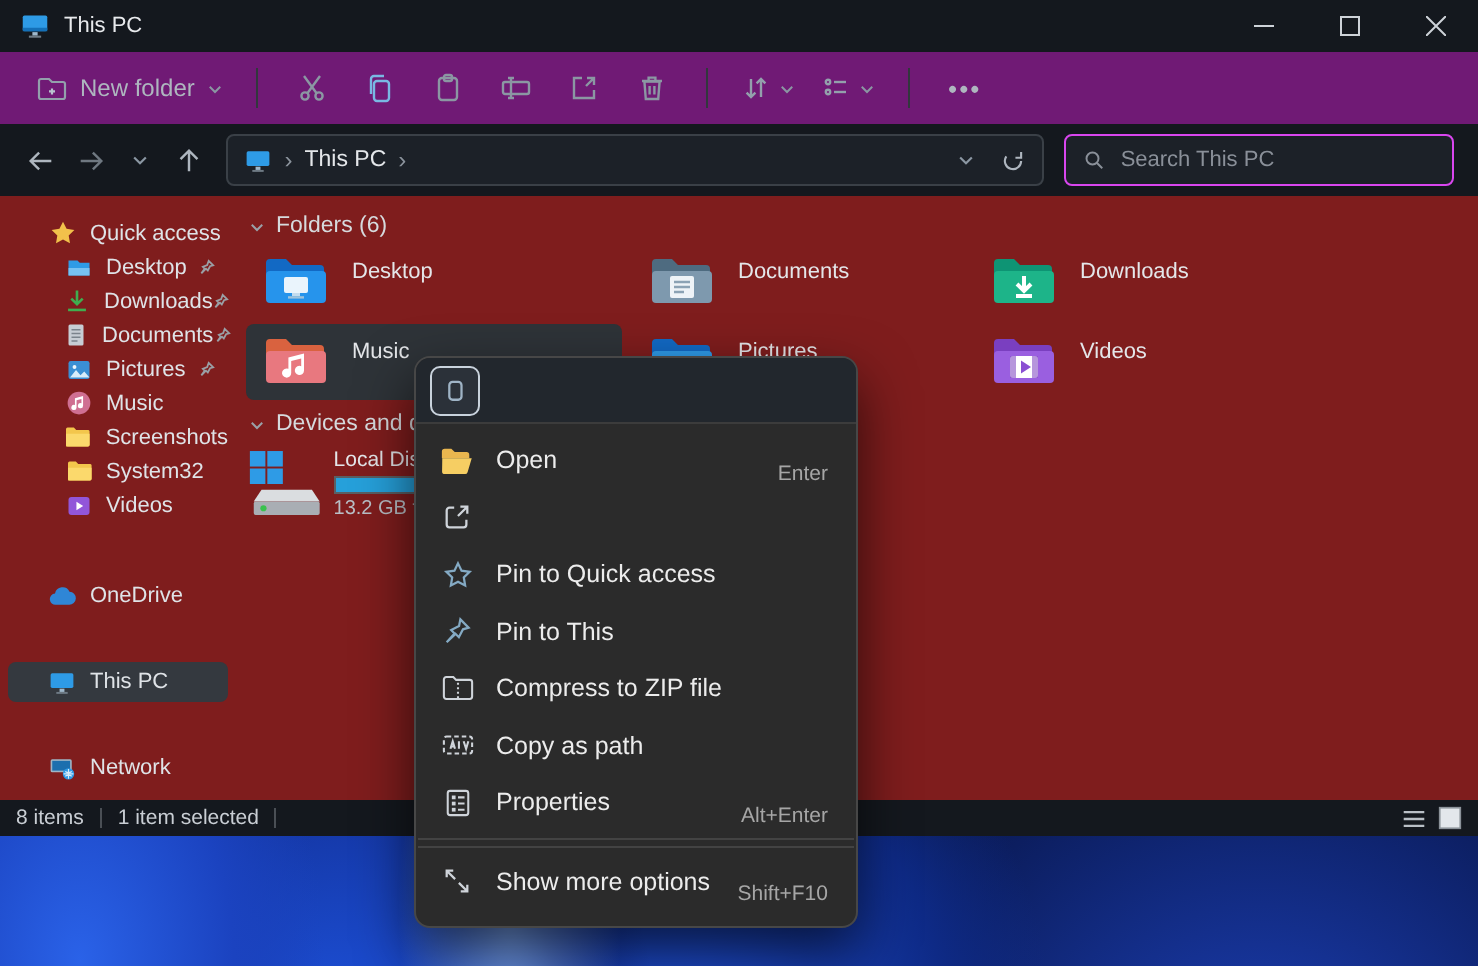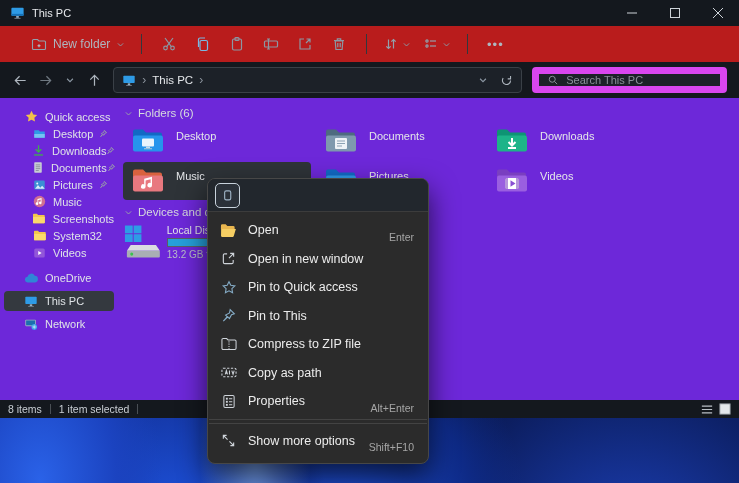--- a/index.html
+++ b/index.html
@@ -20,47 +20,47 @@
 
   
   .window { position:absolute; left:0; top:0; width:739px; height:418px;
     background:#1b1e22; z-index:1; }
 
   .titlebar { height:26px; background:#14181e; display:flex; align-items:center; padding-left:10px; }
   .tb-title { font-size:11px; color:#e8eaed; margin-left:7px; }
   .tb-controls { margin-left:auto; display:flex; height:26px; }
   .tb-btn { width:43px; height:26px; display:flex; align-items:center; justify-content:center; }
 
-  .toolbar { height:36px; background:#b91c1c; display:flex; align-items:center; padding-left:25px; }
+  .toolbar { height:36px; background:#701a75; display:flex; align-items:center; padding-left:12px; }
   .nf-btn { display:flex; align-items:center; gap:6px; color:#aeb6bf; font-size:12px; padding:4px 6px; border-radius:4px; }
   .tsep { width:1px; height:20px; background:#32373d; margin:0 10px; }
   .tb-iconbtn { width:34px; height:28px; display:flex; align-items:center; justify-content:center; border-radius:4px; }
   .tb-combo { display:flex; align-items:center; gap:3px; padding:0 6px; height:28px; border-radius:4px; }
   .dots { color:#aeb6bf; font-size:13px; letter-spacing:1px; }
 
   .addressbar { height:36px; background:#14181e; display:flex; align-items:center; padding:0 12px 0 8px; }
   .nav-btn { width:25px; height:26px; display:flex; align-items:center; justify-content:center; border-radius:4px; }
   .crumb-box { width:412px; height:26px; margin-left:6px; border:1px solid #3a4047; background:#1c2128;
     border-radius:4px; display:flex; align-items:center; padding:0 8px; }
   .crumb-sep { color:#8b939c; font-size:12px; margin:0 6px; }
   .crumb-label { color:#e4e7ea; font-size:11.5px; }
   .crumb-right { margin-left:auto; display:flex; align-items:center; gap:12px; }
-  .search-box { width:196px; height:26px; margin-left:10px; border:7px solid #d946ef; background:#1c2128;
+  .search-box { width:196px; height:26px; margin-left:10px; border:1px solid #d946ef; background:#1c2128;
     border-radius:4px; display:flex; align-items:center; padding:0 8px; gap:7px; }
   .search-box input { background:transparent; border:none; outline:none; color:#cfd4da; font-size:11px; width:100%;
     font-family:"Liberation Sans","DejaVu Sans",sans-serif; }
   .search-box input::placeholder { color:#8a9099; }
 
   
-  .win-body { position:absolute; top:98px; left:0; right:0; bottom:18px; display:flex; background:#6d28d9; }
+  .win-body { position:absolute; top:98px; left:0; right:0; bottom:18px; display:flex; background:#7f1d1d; }
   .sidebar { width:118px; padding-top:10px; }
   .side-item { height:17px; display:flex; align-items:center; margin:0 4px; padding-left:20px;
     border-radius:4px; font-size:11px; color:#dfe3e7; white-space:nowrap; }
   .side-item.child { padding-left:28px; }
-  .side-item.root { height:20px; }
+  .side-item.root { height:20px;margin-top:20px; }
   .side-gap { height:7px; }
   .side-gap-sm { height:3px; }
   .side-item .sicon { width:14px; height:14px; margin-right:7px; display:flex; align-items:center; justify-content:center; }
   .side-item .pin { margin-left:auto; margin-right:6px; }
   .side-item.selected { background:#34393f; }
 
   .main { flex:1; position:relative; }
   .section-header { position:absolute; display:flex; align-items:center; gap:5px; color:#d6dadd; font-size:11.5px; }
   .tile { position:absolute; width:185px; height:38px; display:flex; align-items:flex-start; padding:5px 6px; border-radius:4px; }
   .tile.selected { background:#2e3338; }
@@ -548,21 +548,20 @@
       <span class="mi-shortcut">Enter</span>
     </div>
 
     <div class="menu-item">
       <span class="mi-icon">
         <svg width="15" height="15" viewBox="0 0 16 16" fill="none" stroke="#cfd4da" stroke-width="1.2">
             <path d="M6.5 3H4a1.5 1.5 0 00-1.5 1.5V12A1.5 1.5 0 004 13.5h7.5A1.5 1.5 0 0013 12V9.5"></path>
             <path d="M8.5 7.5L13.5 2.5M9.8 2.5h3.7v3.7"></path>
           </svg>
       </span>
-      <span>Open in new window</span>
       <span class="mi-shortcut"></span>
     </div>
 
     <div class="menu-item">
       <span class="mi-icon">
         <svg width="16" height="15" viewBox="0 0 16 16" fill="none" stroke="#84aac4" stroke-width="1.2">
             <path d="M8 1.8l1.9 3.9 4.3.6-3.1 3 .7 4.3L8 11.6l-3.8 2 .7-4.3-3.1-3 4.3-.6z"></path>
           </svg>
       </span>
       <span>Pin to Quick access</span>

